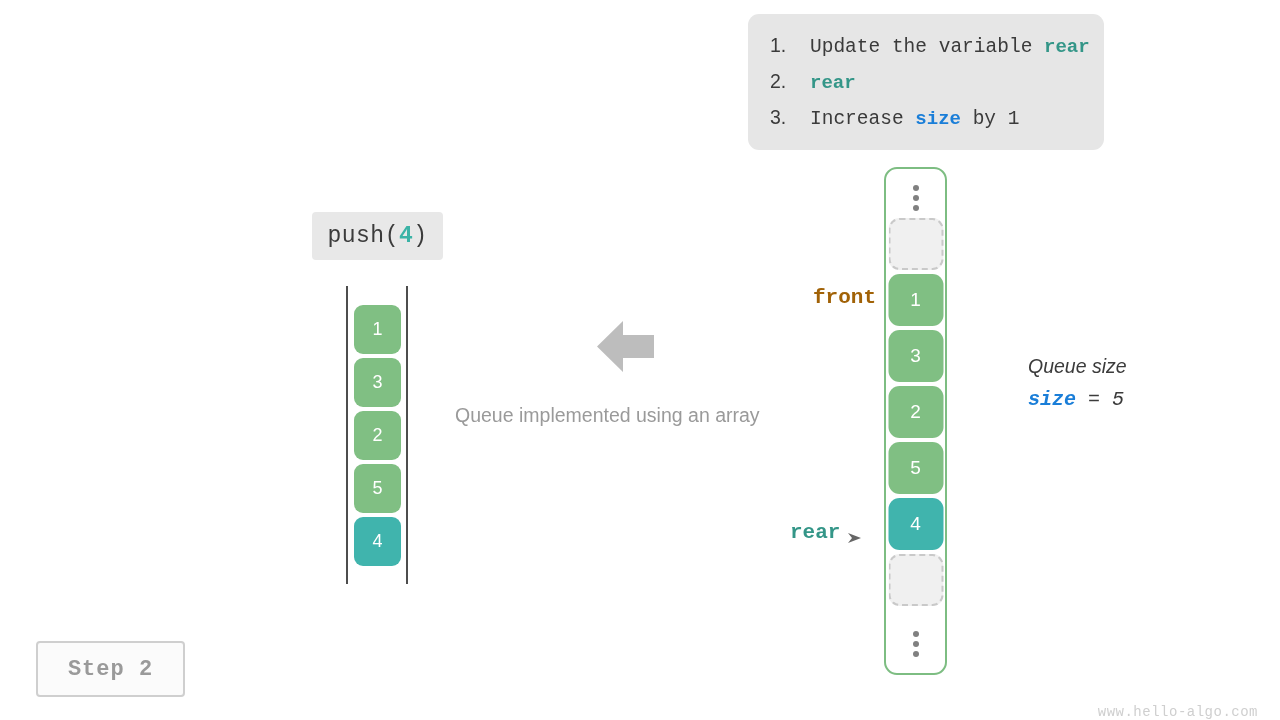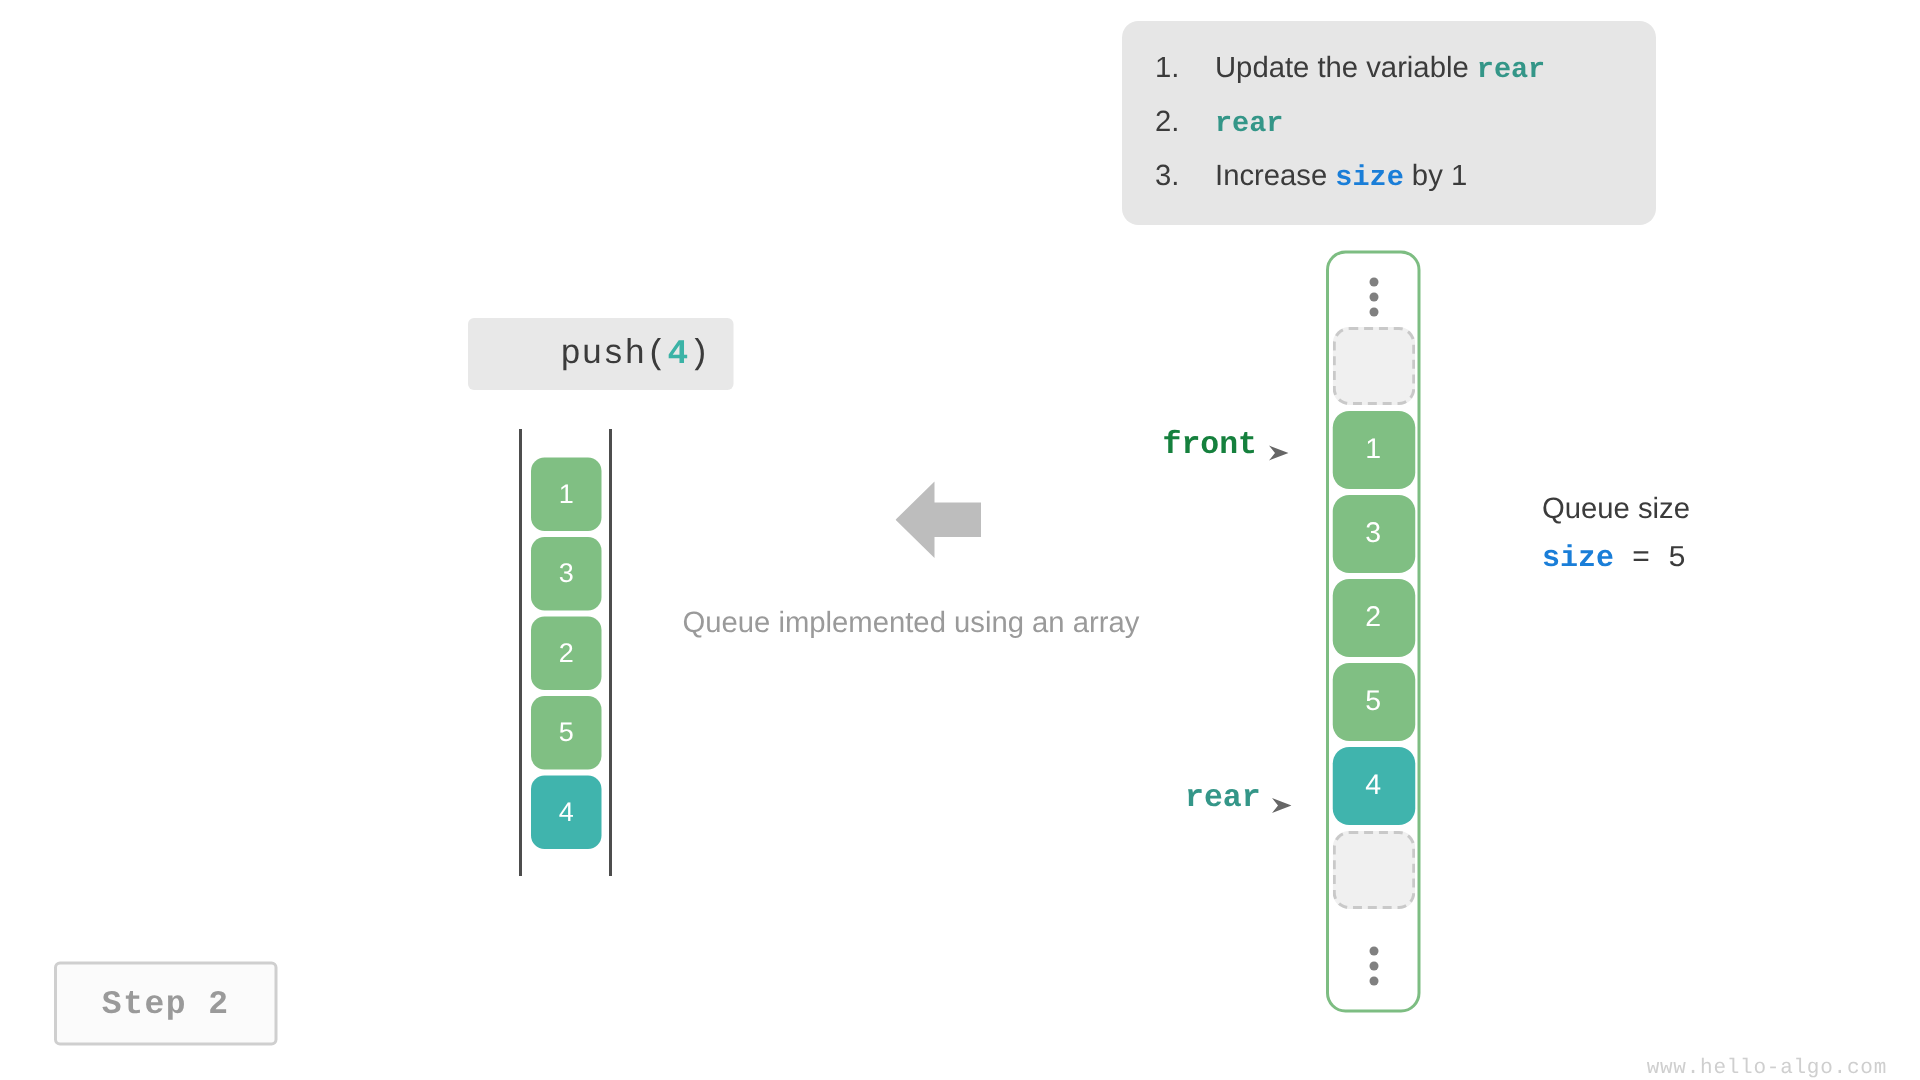--- a/index.html
+++ b/index.html
@@ -35,20 +35,21 @@
     color: #3b3b3b;
   }
   .instr-num {
     width: 40px;
     flex: 0 0 40px;
     font-size: 19.5px;
     color: #3b3b3b;
   }
   .instr-text {
     white-space: pre;
+    font-family: Liberation Mono, monospace;
   }
   .mono-rear {
     font-family: "Liberation Mono", "DejaVu Sans Mono", monospace;
     font-weight: bold;
     color: #349688;
     font-size: 19px;
   }
   .mono-size {
     font-family: "Liberation Mono", "DejaVu Sans Mono", monospace;
     font-weight: bold;
@@ -65,21 +66,20 @@
     height: 48px;
     background: #e8e8e8;
     border-radius: 4px;
     display: flex;
     align-items: center;
     justify-content: center;
     font-family: "Liberation Mono", "DejaVu Sans Mono", monospace;
     font-size: 23px;
     color: #3b3b3b;
     letter-spacing: 0.5px;
-    padding-left: 46px;
   }
   #push-chip .arg {
     color: #3bb3a6;
     font-weight: bold;
   }
 
   
   #left-array {
     position: absolute;
     left: 346px;
@@ -192,40 +192,41 @@
   .pointer {
     position: absolute;
     display: flex;
     align-items: center;
     gap: 8px;
     font-family: "Liberation Mono", "DejaVu Sans Mono", monospace;
     font-size: 21px;
     font-weight: bold;
   }
   #pointer-front {
-    left: 775px;
+    left: 813px;
     top: 286px;
-    color: #15803d;
+    color: #a16207;
   }
   #pointer-rear {
     left: 790px;
     top: 521px;
     color: #349688;
   }
   .ptr-arrow {
     display: inline-block;
     width: 13px;
     height: 12px;
   }
 
   
   #size-readout {
     position: absolute;
     left: 1028px;
-    top: 328px;
+    top: 355px;
+    font-style: italic;
   }
   #size-title {
     font-size: 19.5px;
     color: #3b3b3b;
     margin-bottom: 10px;
   }
   #size-expr {
     font-family: "Liberation Mono", "DejaVu Sans Mono", monospace;
     font-size: 20px;
     color: #3b3b3b;

